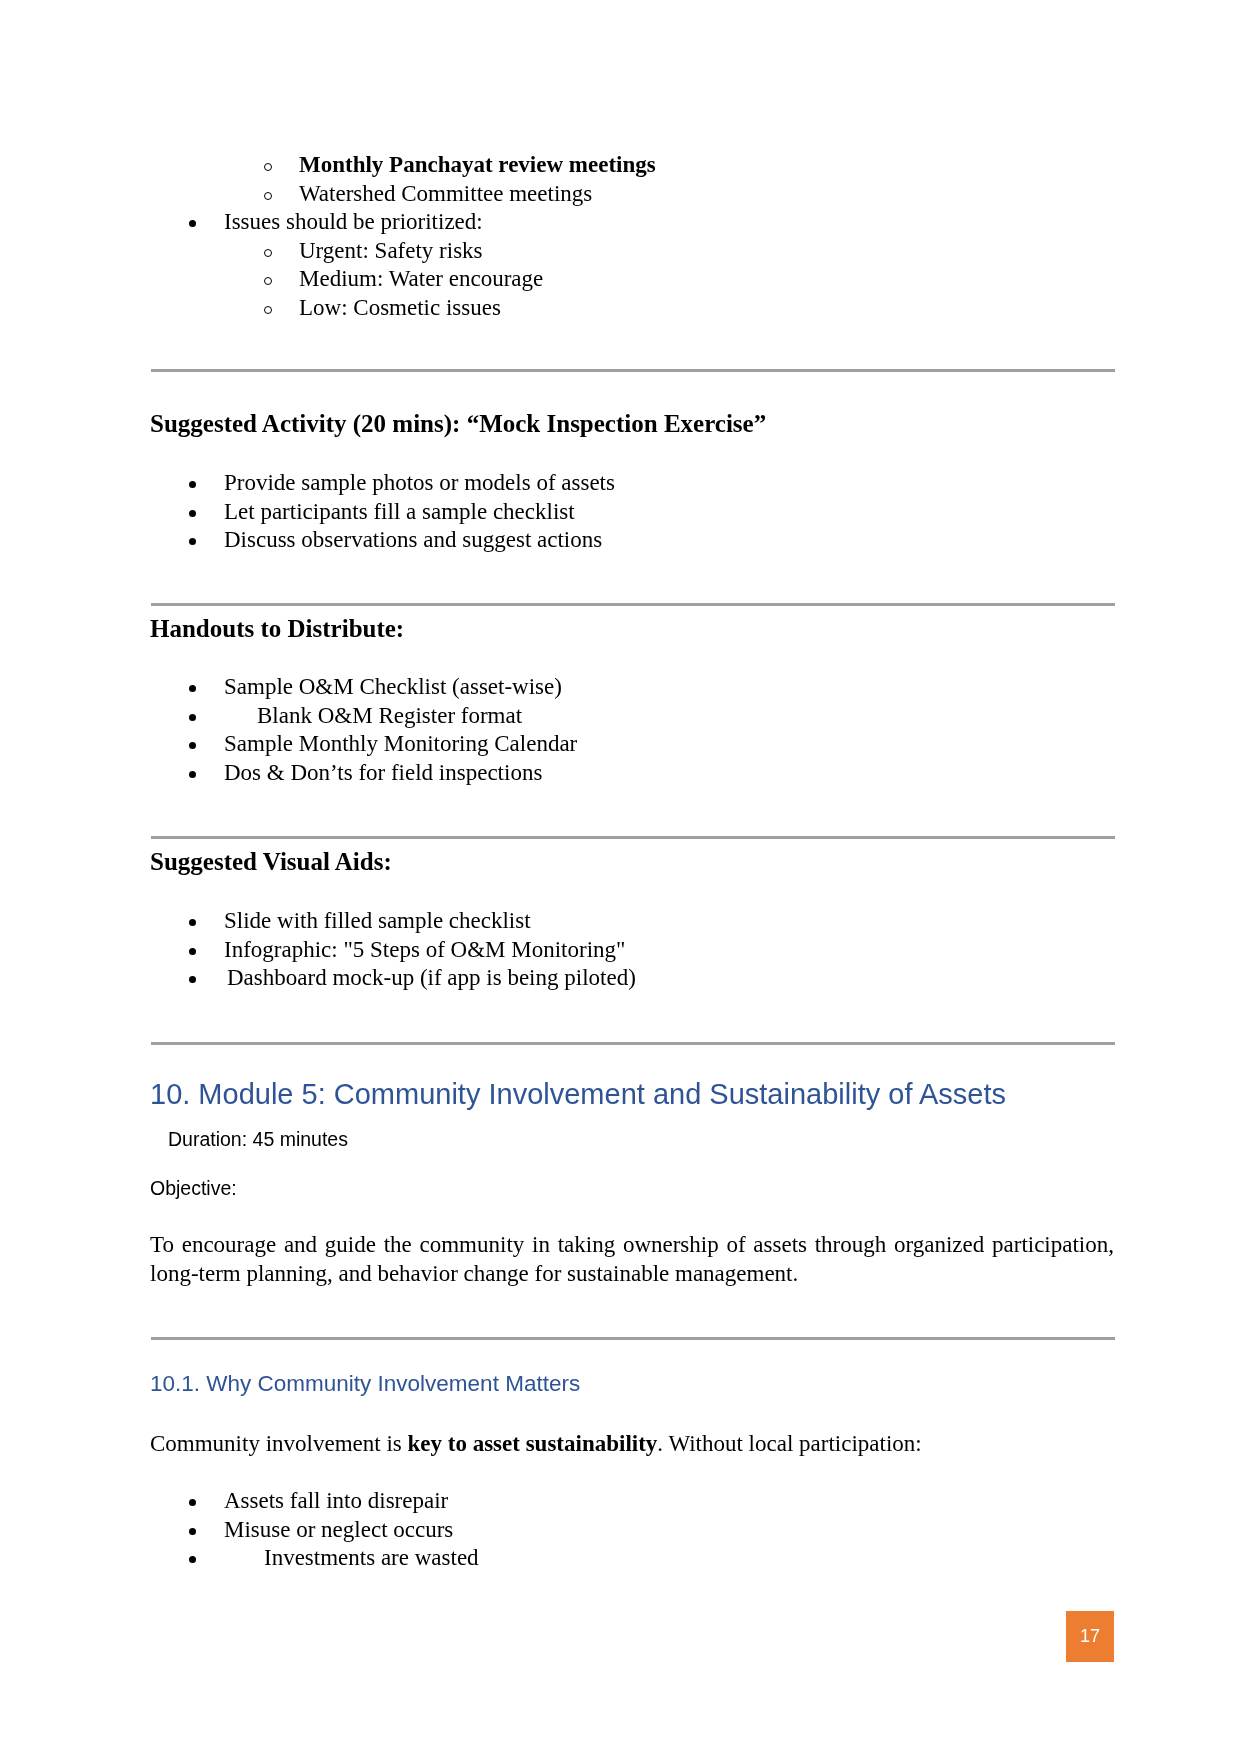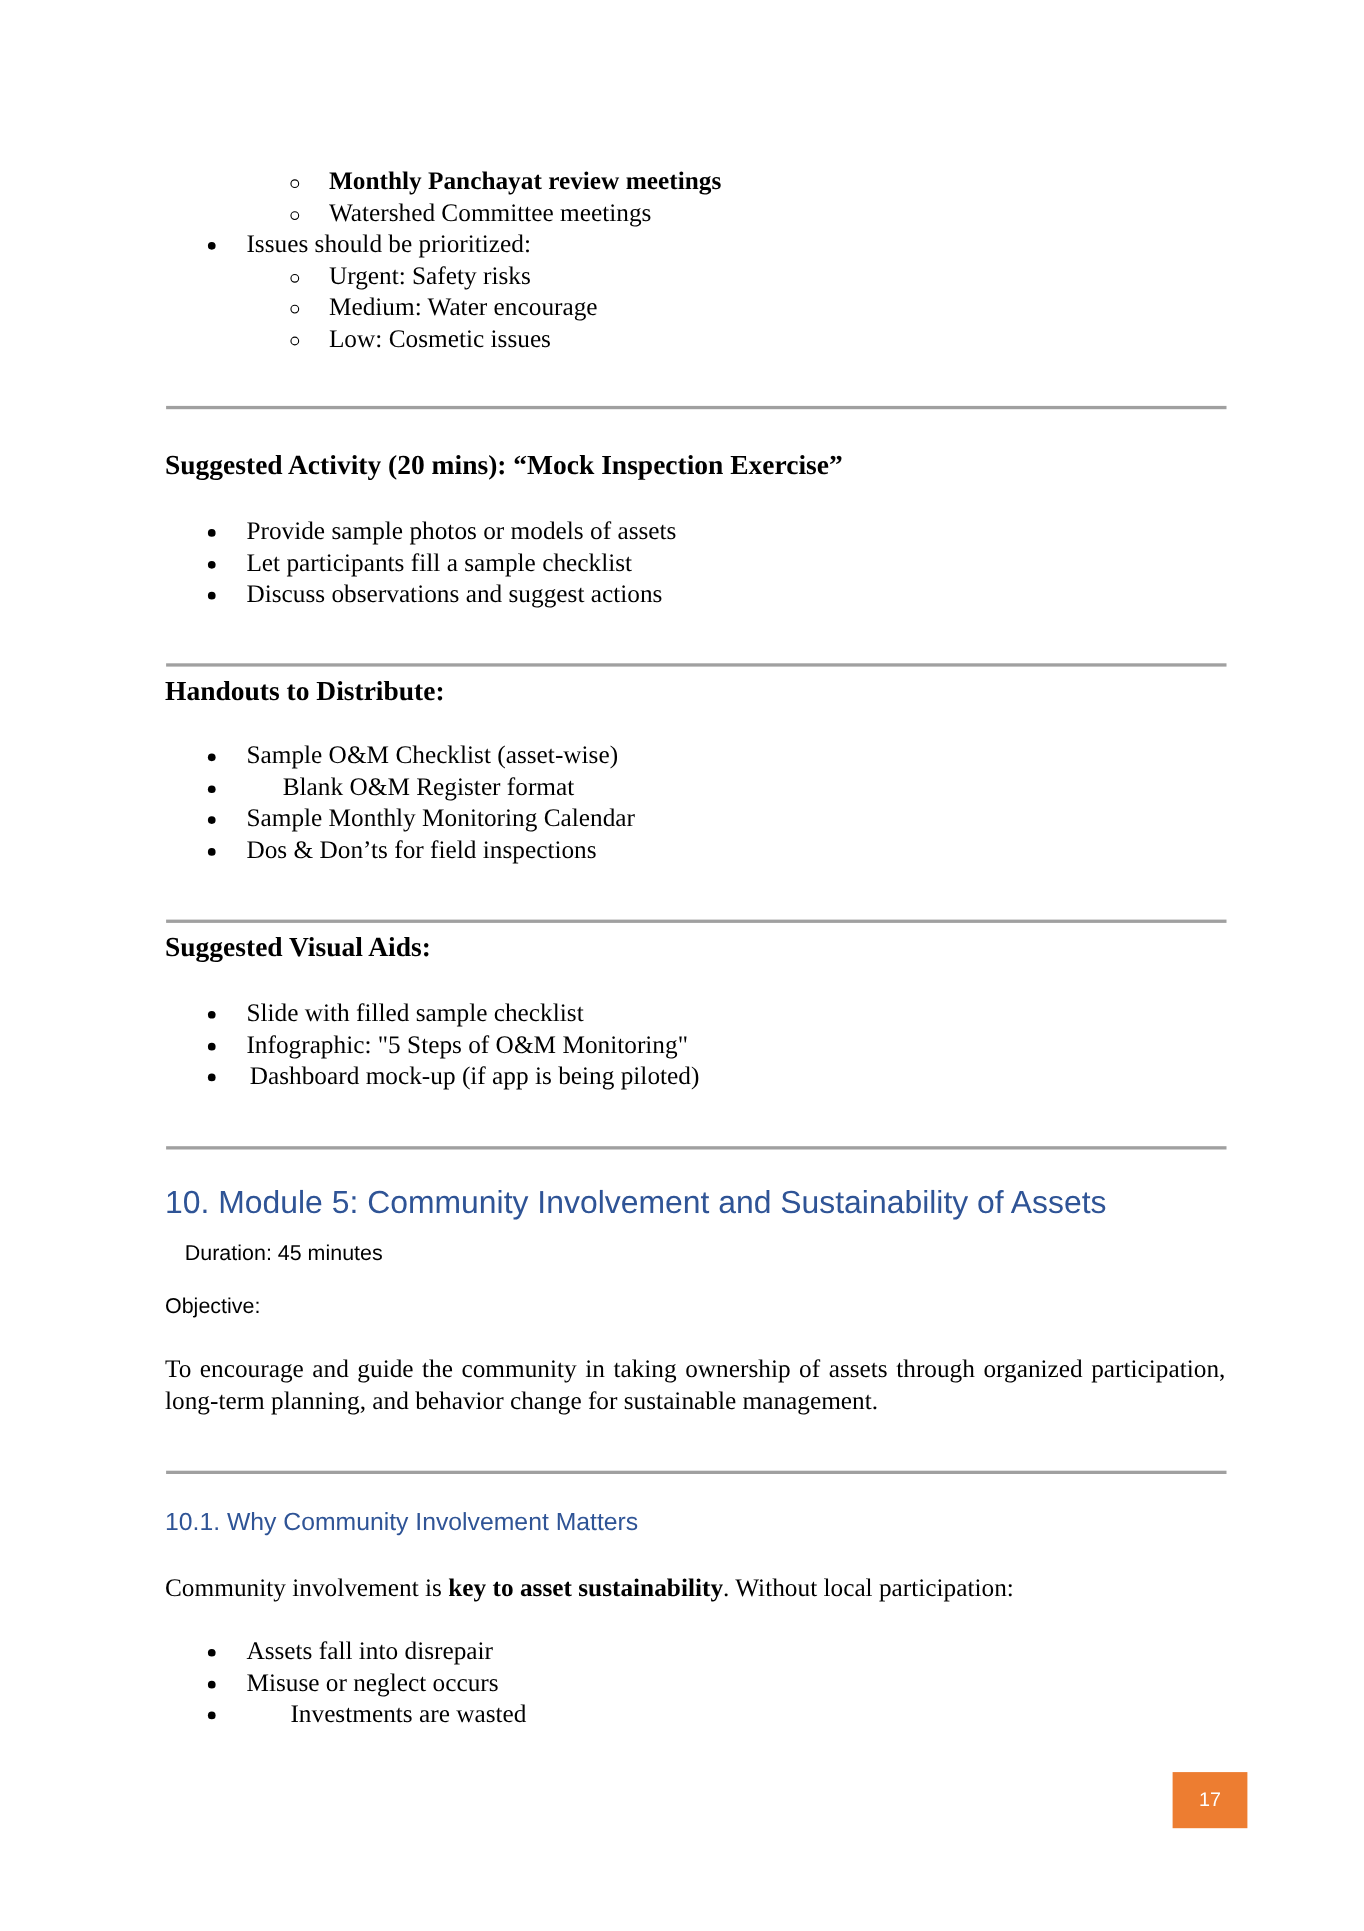--- a/index.html
+++ b/index.html
@@ -8,21 +8,21 @@
   .abs { position:absolute; }
   .serif { font-family:"Liberation Serif", serif; font-size:23px; line-height:28px; }
   .bullet-row { position:absolute; white-space:nowrap; }
   .dot { position:absolute; width:7px; height:7px; border-radius:50%; background:#000; }
   .circ { position:absolute; width:8px; height:8px; border-radius:50%; border:1.2px solid #000; box-sizing:border-box; }
   .rule { position:absolute; left:151px; width:964px; height:3px; background:#a0a0a0; }
   .h-bold { font-weight:bold; font-size:25px; line-height:30px; }
   .h1 { color:#2f5496; font-family:"Liberation Sans", sans-serif; font-size:29px; line-height:34px; font-weight:normal; }
   .h2 { color:#2f5496; font-family:"Liberation Sans", sans-serif; font-size:22.5px; line-height:28px; }
   .small-sans { font-family:"Liberation Sans", sans-serif; font-size:19.5px; line-height:24px; }
-  .page-num { position:absolute; left:1066px; top:1611px; width:68px; height:51px; background:#ed7d31;
+  .page-num { position:absolute; left:1066px; top:1611px; width:48px; height:51px; background:#ed7d31;
               color:#fff; font-family:"Liberation Sans", sans-serif; font-size:18px; line-height:51px; text-align:center; }
   .justify { text-align:justify; text-align-last:left; }
 </style>
 </head>
 <body>
 
 <div>
   <div class="bullet-row serif" style="left:264px; top:151px;">
     <span class="circ" style="left:0; top:12px;"></span>
     <span style="position:absolute; left:35px; font-weight:bold;">Monthly Panchayat review meetings</span>

